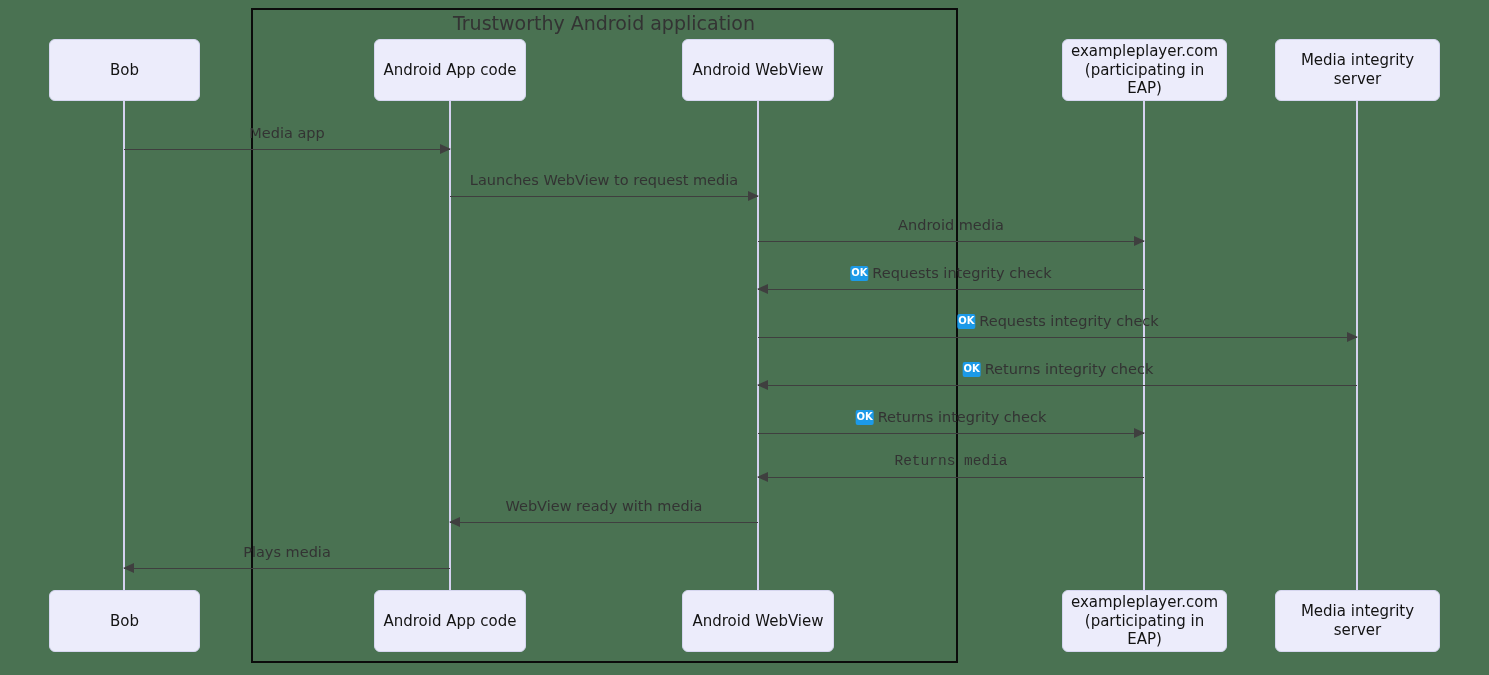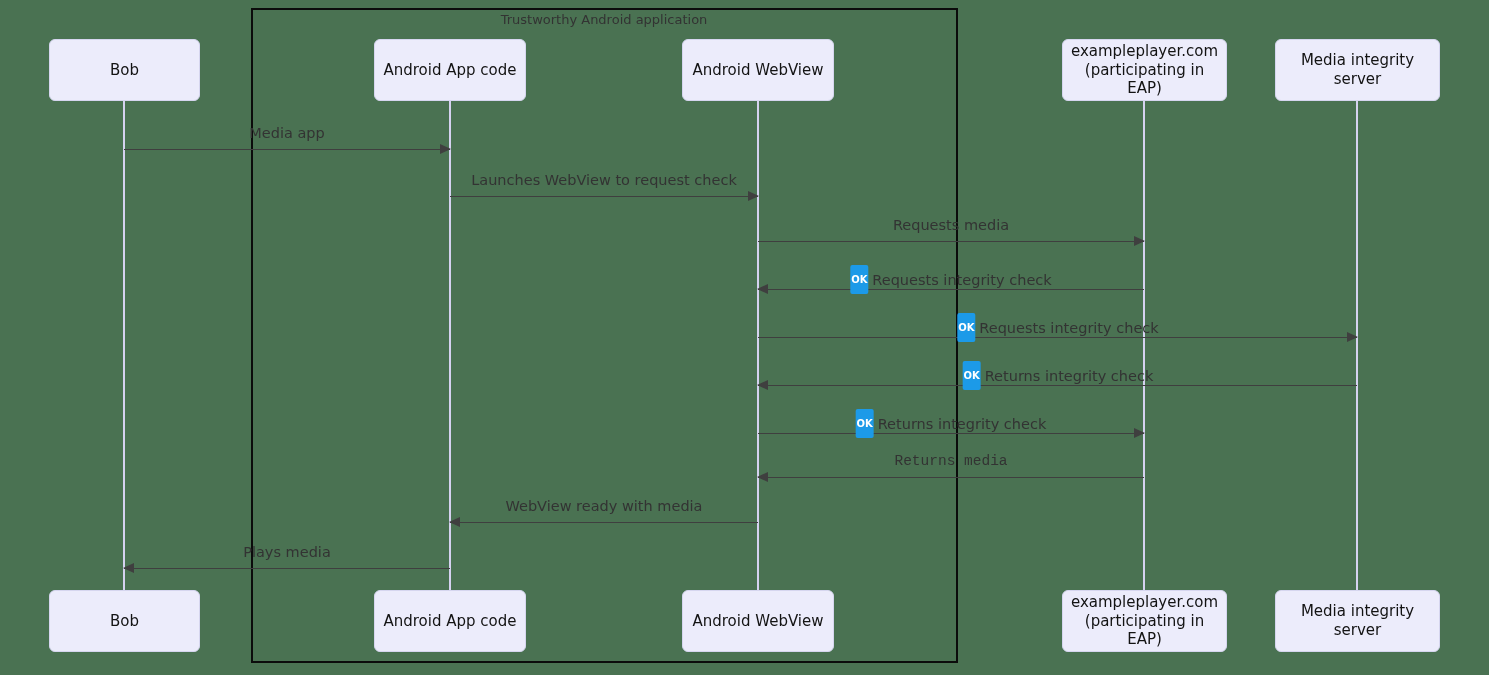--- a/index.html
+++ b/index.html
@@ -15,21 +15,21 @@
   
   .group-box{
     position:absolute;
     border:2px solid #0b0b0b;
     box-sizing:border-box;
     background:transparent;
   }
   .group-label{
     position:absolute;
     color:#333333;
-    font-size:13px;
+    font-size:19px;
     white-space:nowrap;
     transform:translateX(-50%);
     text-align:center;
   }
 
   
   .lifeline{
     position:absolute;
     width:2px;
     background:#d5d2f0;
@@ -90,21 +90,21 @@
   .ok-badge{
     display:inline-flex;
     align-items:center;
     justify-content:center;
     background:#1c9ae8;
     color:#ffffff;
     font-size:10px;
     font-weight:bold;
     line-height:1;
     width:18px;
-    height:29px;
+    height:15px;
     border-radius:2px;
     letter-spacing:0px;
     font-family:"DejaVu Sans","Liberation Sans",sans-serif;
   }
 </style>
 </head>
 <body>
 
 <div id="stage">
   <div id="group-layer">
@@ -123,28 +123,28 @@
         <div class="msg-line"></div>
         <div class="arrowhead right"></div>
         <div class="msg-label" style="left: 163px;">
           <span>Media app</span>
         </div>
       </div>
       <div class="msg" style="left: 450px; width: 308px; top: 196px;">
         <div class="msg-line"></div>
         <div class="arrowhead right"></div>
         <div class="msg-label" style="left: 154px;">
-          <span>Launches WebView to request check</span>
+          <span>Launches WebView to request media</span>
         </div>
       </div>
       <div class="msg" style="left: 758px; width: 386px; top: 241px;">
         <div class="msg-line"></div>
         <div class="arrowhead right"></div>
         <div class="msg-label" style="left: 193px;">
-          <span>Requests media</span>
+          <span>Android media</span>
         </div>
       </div>
       <div class="msg" style="left: 758px; width: 386px; top: 289px;">
         <div class="msg-line"></div>
         <div class="arrowhead left"></div>
         <div class="msg-label" style="left: 193px;">
           <span class="ok-badge">OK</span>
           <span>Requests integrity check</span>
         </div>
       </div>

